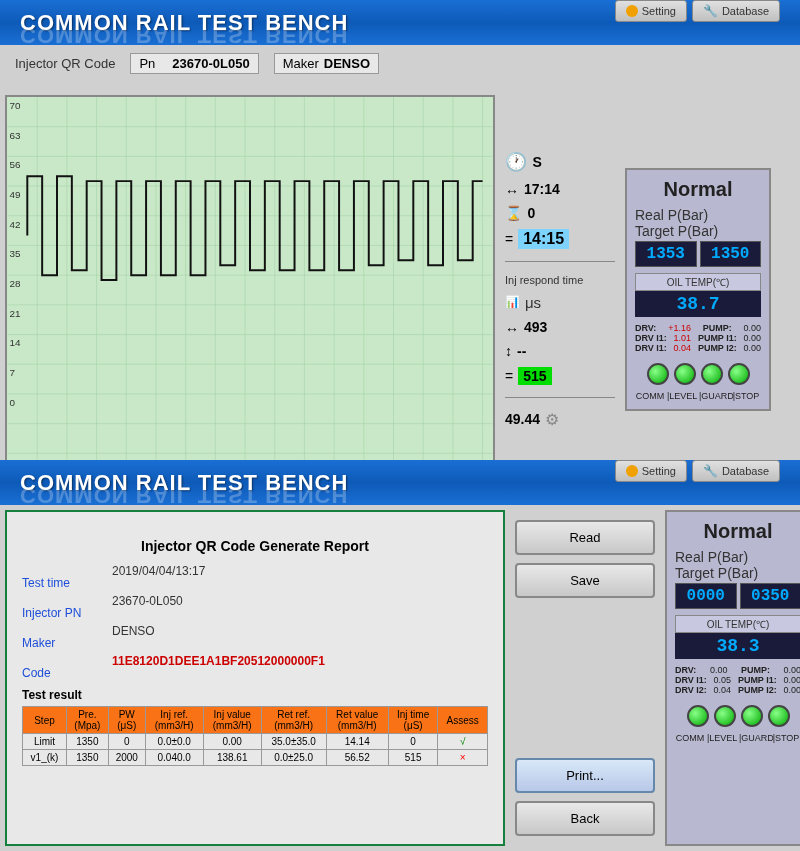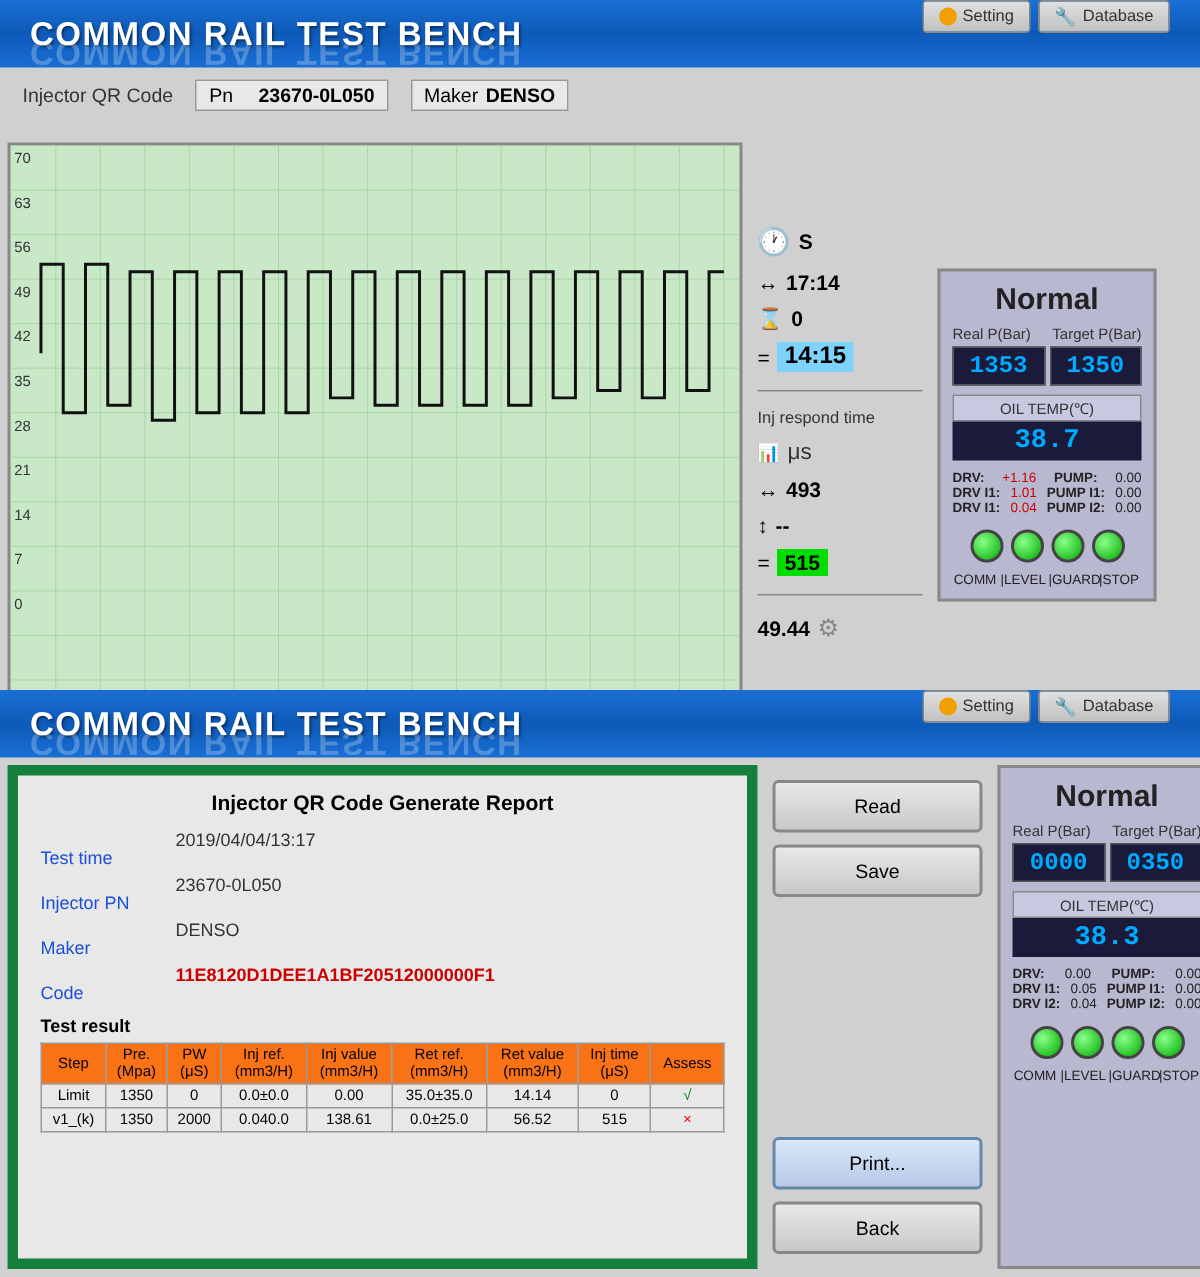--- a/index.html
+++ b/index.html
@@ -175,22 +175,23 @@
     }
     .pressure-row {
       width: 100%;
       display: flex;
       flex-direction: column;
       gap: 2px;
     }
     .pressure-labels {
       display: flex;
       justify-content: space-between;
-      font-size: 10px;
+      font-size: 14px;
       color: #333;
+      flex-direction: column;
     }
     .pressure-values {
       display: flex;
       gap: 3px;
     }
     .pressure-box {
       flex: 1;
       background: #1a1a3a;
       color: #00aaff;
       font-size: 16px;
@@ -257,22 +258,22 @@
       display: flex;
       height: 346px;
       padding: 5px;
       gap: 5px;
     }
 
     
     .report-section {
       flex: 0 0 500px;
       background: #e8e8e8;
-      border: 7px solid #15803d;
-      padding: 10px 15px;
+      border: 2px solid #15803d;
+      padding: 26px 15px;
       font-size: 12px;
     }
     .report-title {
       text-align: center;
       font-size: 14px;
       font-weight: bold;
       margin-bottom: 10px;
     }
     .report-field {
       display: flex;

